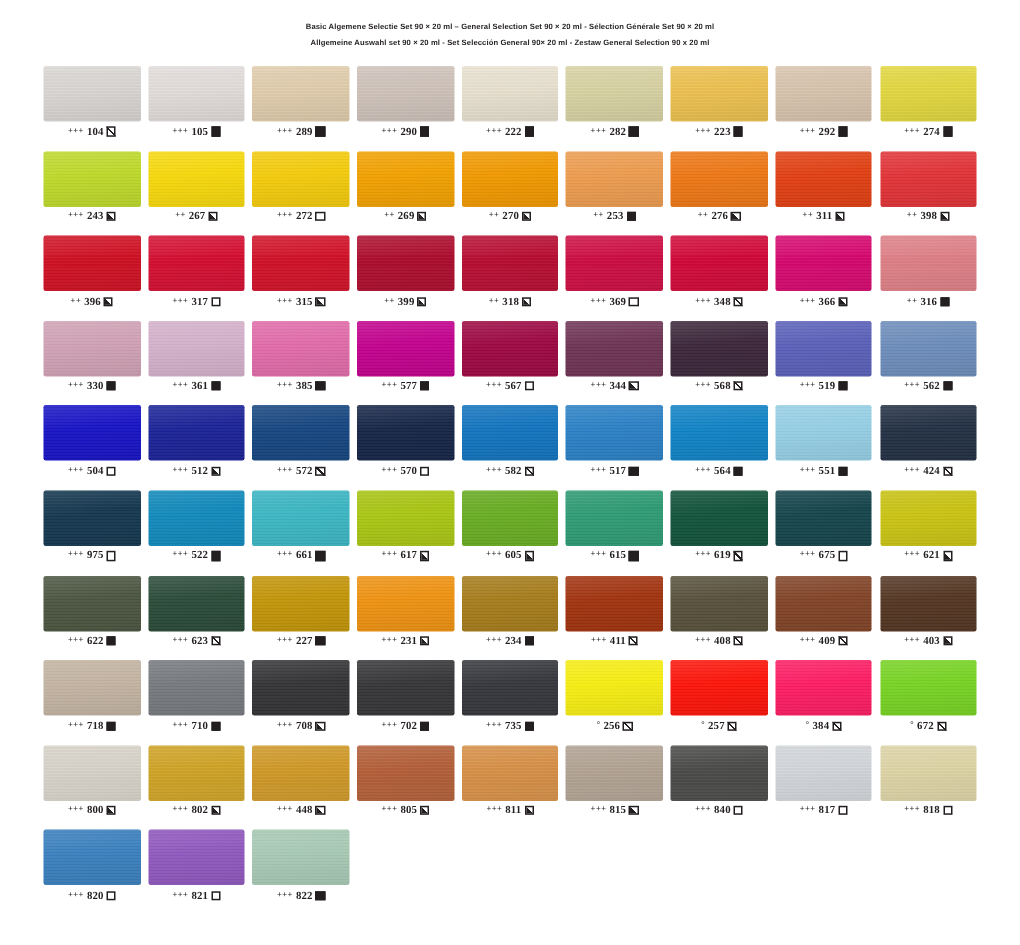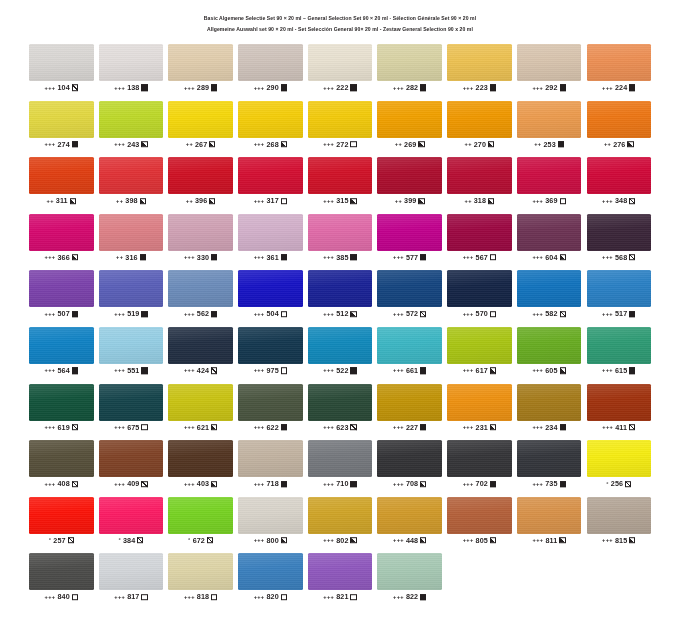--- a/index.html
+++ b/index.html
@@ -29,20 +29,21 @@
   }
   
   .grid{
     margin:0 auto;
     padding-top:10px;
     width:622px;
     display:grid;
     grid-template-columns:repeat(9,1fr);
     column-gap:5.2px;
     row-gap:0px;
+    font-family:Liberation Serif, serif;
   }
   .cell{
     width:100%;
     margin-bottom:6.6px;
   }
   .chip{
     width:100%;
     height:37px;
     border-radius:1.5px;
     position:relative;
@@ -128,21 +129,21 @@
           <span class="op semi-transparent"></span>
         </div>
       </div>
       <div class="cell">
         <div class="chip" style="background: rgb(226, 221, 219);">
           <div class="tex"></div>
           <div class="sheen"></div>
         </div>
         <div class="lbl">
           <span class="lf">+++</span>
-          <span class="num">138</span>
+          <span class="num">105</span>
           <span class="op opaque"></span>
         </div>
       </div>
       <div class="cell">
         <div class="chip" style="background: rgb(225, 205, 173);">
           <div class="tex"></div>
           <div class="sheen"></div>
         </div>
         <div class="lbl">
           <span class="lf">+++</span>
@@ -195,31 +196,20 @@
         </div>
       </div>
       <div class="cell">
         <div class="chip" style="background: rgb(216, 196, 174);">
           <div class="tex"></div>
           <div class="sheen"></div>
         </div>
         <div class="lbl">
           <span class="lf">+++</span>
           <span class="num">292</span>
-          <span class="op opaque"></span>
-        </div>
-      </div>
-      <div class="cell">
-        <div class="chip" style="background: rgb(236, 143, 84);">
-          <div class="tex"></div>
-          <div class="sheen"></div>
-        </div>
-        <div class="lbl">
-          <span class="lf">+++</span>
-          <span class="num">224</span>
           <span class="op opaque"></span>
         </div>
       </div>
       <div class="cell">
         <div class="chip" style="background: rgb(226, 215, 66);">
           <div class="tex"></div>
           <div class="sheen"></div>
         </div>
         <div class="lbl">
           <span class="lf">+++</span>
@@ -243,31 +233,20 @@
           <div class="tex"></div>
           <div class="sheen"></div>
         </div>
         <div class="lbl">
           <span class="lf">++</span>
           <span class="num">267</span>
           <span class="op semi-opaque"></span>
         </div>
       </div>
       <div class="cell">
-        <div class="chip" style="background: rgb(244, 205, 10);">
-          <div class="tex"></div>
-          <div class="sheen"></div>
-        </div>
-        <div class="lbl">
-          <span class="lf">+++</span>
-          <span class="num">268</span>
-          <span class="op semi-opaque"></span>
-        </div>
-      </div>
-      <div class="cell">
         <div class="chip" style="background: rgb(242, 202, 11);">
           <div class="tex"></div>
           <div class="sheen"></div>
         </div>
         <div class="lbl">
           <span class="lf">+++</span>
           <span class="num">272</span>
           <span class="op transparent"></span>
         </div>
       </div>
@@ -491,44 +470,33 @@
           <span class="op transparent"></span>
         </div>
       </div>
       <div class="cell">
         <div class="chip" style="background: rgb(109, 51, 84);">
           <div class="tex"></div>
           <div class="sheen"></div>
         </div>
         <div class="lbl">
           <span class="lf">+++</span>
-          <span class="num">604</span>
+          <span class="num">344</span>
           <span class="op semi-opaque"></span>
         </div>
       </div>
       <div class="cell">
         <div class="chip" style="background: rgb(59, 38, 57);">
           <div class="tex"></div>
           <div class="sheen"></div>
         </div>
         <div class="lbl">
           <span class="lf">+++</span>
           <span class="num">568</span>
           <span class="op semi-transparent"></span>
-        </div>
-      </div>
-      <div class="cell">
-        <div class="chip" style="background: rgb(123, 66, 171);">
-          <div class="tex"></div>
-          <div class="sheen"></div>
-        </div>
-        <div class="lbl">
-          <span class="lf">+++</span>
-          <span class="num">507</span>
-          <span class="op opaque"></span>
         </div>
       </div>
       <div class="cell">
         <div class="chip" style="background: rgb(90, 95, 184);">
           <div class="tex"></div>
           <div class="sheen"></div>
         </div>
         <div class="lbl">
           <span class="lf">+++</span>
           <span class="num">519</span>

